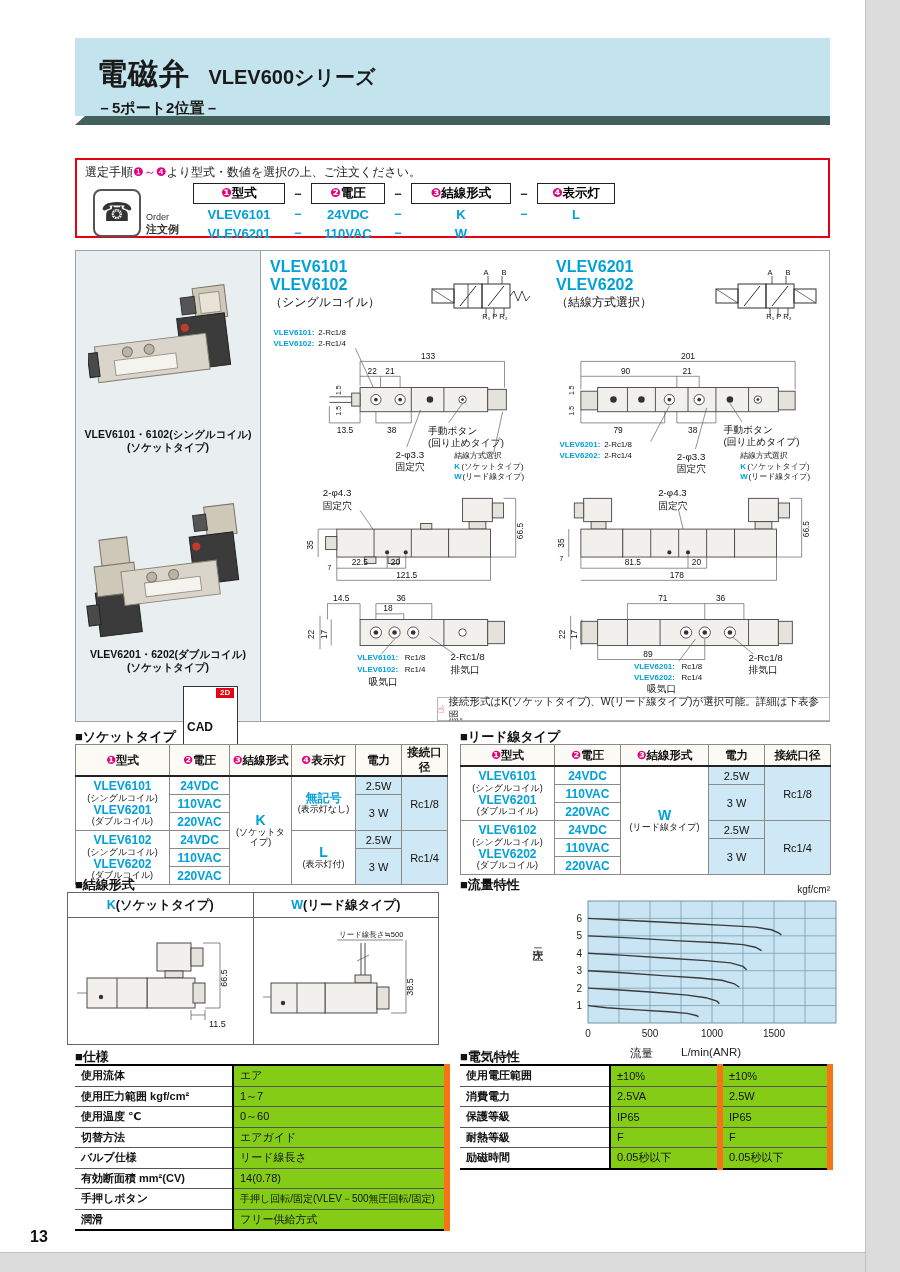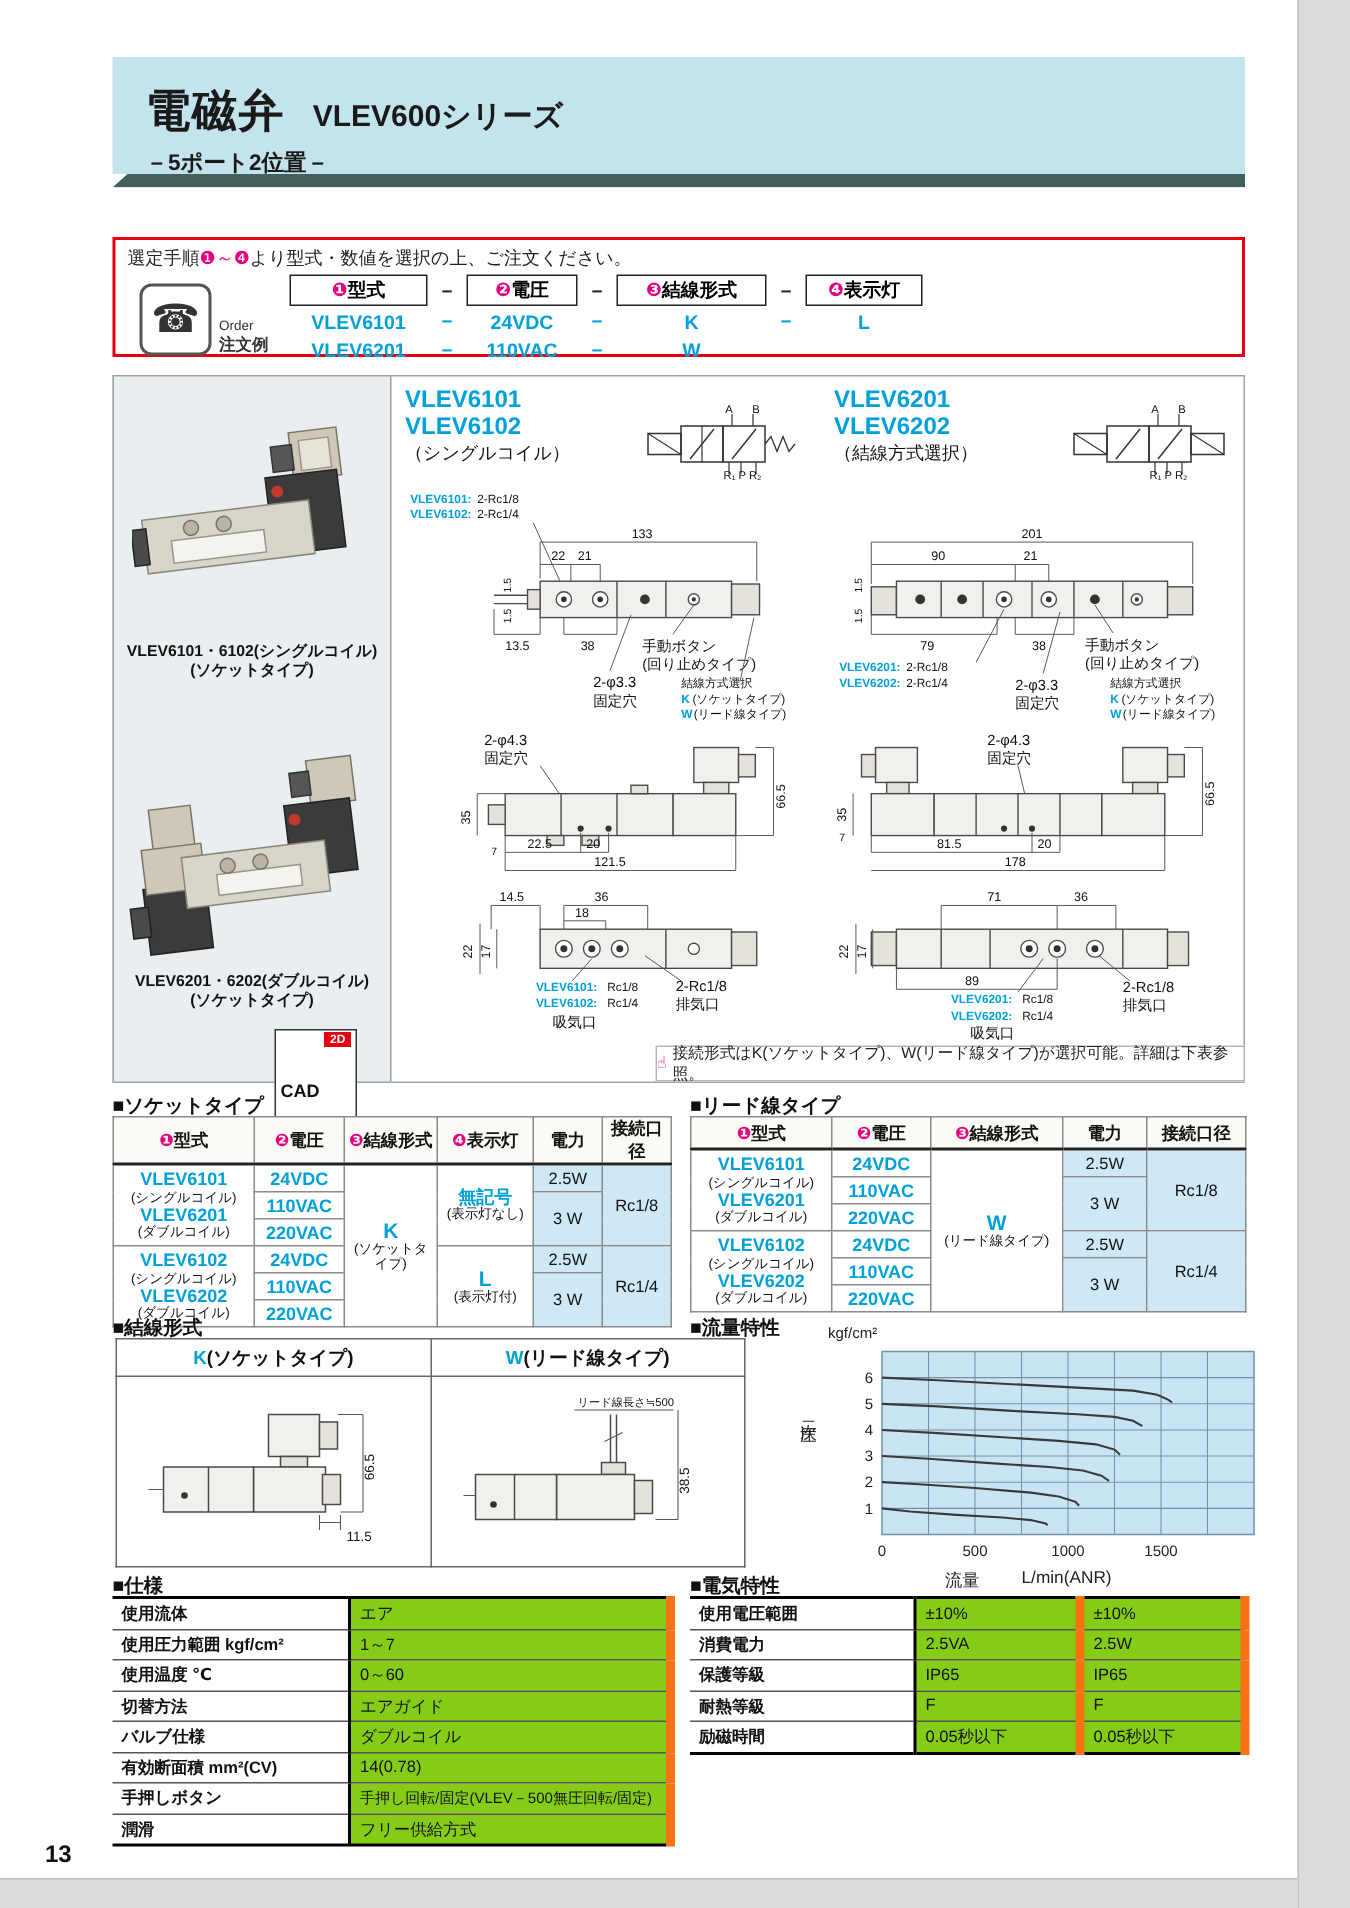--- a/index.html
+++ b/index.html
@@ -52,21 +52,21 @@
   .mn{font-size:12px;font-weight:bold;color:#00a0d9;line-height:1.1;}
   .mn.big{font-size:14px;}
   .ms{font-size:9px;color:#111;line-height:1.1;}
   td.blue{background:#cfe8f5;font-size:11px;color:#111;}
   
   table.wt{border-collapse:collapse;border:1px solid #666;background:#fff;}
   table.wt th{border:1px solid #666;font-size:12.5px;font-weight:bold;height:22px;background:#fff;color:#111;}
   table.wt td{border:1px solid #666;height:124px;vertical-align:middle;text-align:center;}
   
   .tick{font-size:10px;fill:#222;font-family:"Liberation Sans","DejaVu Sans",sans-serif;}
-  .flow-unit{font-size:10px;color:#222;}
+  .flow-unit{font-size:10px;color:#222;text-align:right;}
   .flow-ylab{writing-mode:vertical-rl;font-size:11px;color:#222;letter-spacing:2px;}
   .flow-xlab{font-size:11.5px;color:#222;}
   
   table.st{border-collapse:collapse;border-top:2px solid #000;border-bottom:2px solid #000;table-layout:fixed;}
   table.st td{border-bottom:1px solid #555;font-size:11px;color:#111;height:19.5px;padding:0 6px;}
   table.st td.lbl{font-weight:bold;border-right:2px solid #000;background:#fff;}
   table.st td.val{background:#84cc16;border-right:6px solid #f97316;}
   
   .dim{font-size:9px;fill:#111;font-family:"Liberation Sans","DejaVu Sans",sans-serif;}
   .dimS{font-size:7.5px;fill:#111;font-family:"Liberation Sans","DejaVu Sans",sans-serif;}
@@ -623,21 +623,21 @@
           <td class="volt">110VAC</td>
           <td class="blue" rowspan="2">3 W</td>
         </tr>
       <tr>
           <td class="volt">220VAC</td>
         </tr>
     </tbody>
   </table>
 
   <div class="abs sec-title" style="left:75px;top:876px">■結線形式</div>
-  <table class="wt abs" style="left:77px;top:892px;width:420px">
+  <table class="wt abs" style="left:67px;top:892px;width:372px">
     <tbody>
         <tr>
       <th style="width:50%"><span class="cyan">K</span><span>(ソケットタイプ)</span></th>
       <th style="width:50%"><span class="cyan">W</span><span>(リード線タイプ)</span></th>
     </tr>
     <tr>
       <td>
         <svg width="170" height="112" viewBox="0 0 170 112">
           <rect class="body" x="82" y="20" width="34" height="28"></rect>
               <rect class="cap" x="116" y="25" width="12" height="18"></rect>
@@ -741,21 +741,21 @@
     <tr>
           <td class="lbl">使用温度 ℃</td>
           <td class="val">0～60</td>
         </tr>
     <tr>
           <td class="lbl">切替方法</td>
           <td class="val">エアガイド</td>
         </tr>
     <tr>
           <td class="lbl">バルブ仕様</td>
-          <td class="val">ダブルコイル</td>
+          <td class="val">リード線長さ</td>
         </tr>
     <tr>
           <td class="lbl">有効断面積 mm²(CV)</td>
           <td class="val">14(0.78)</td>
         </tr>
     <tr>
           <td class="lbl">手押しボタン</td>
           <td class="val" style="font-size:10px">手押し回転/固定(VLEV－500無圧回転/固定)</td>
         </tr>
     <tr>

